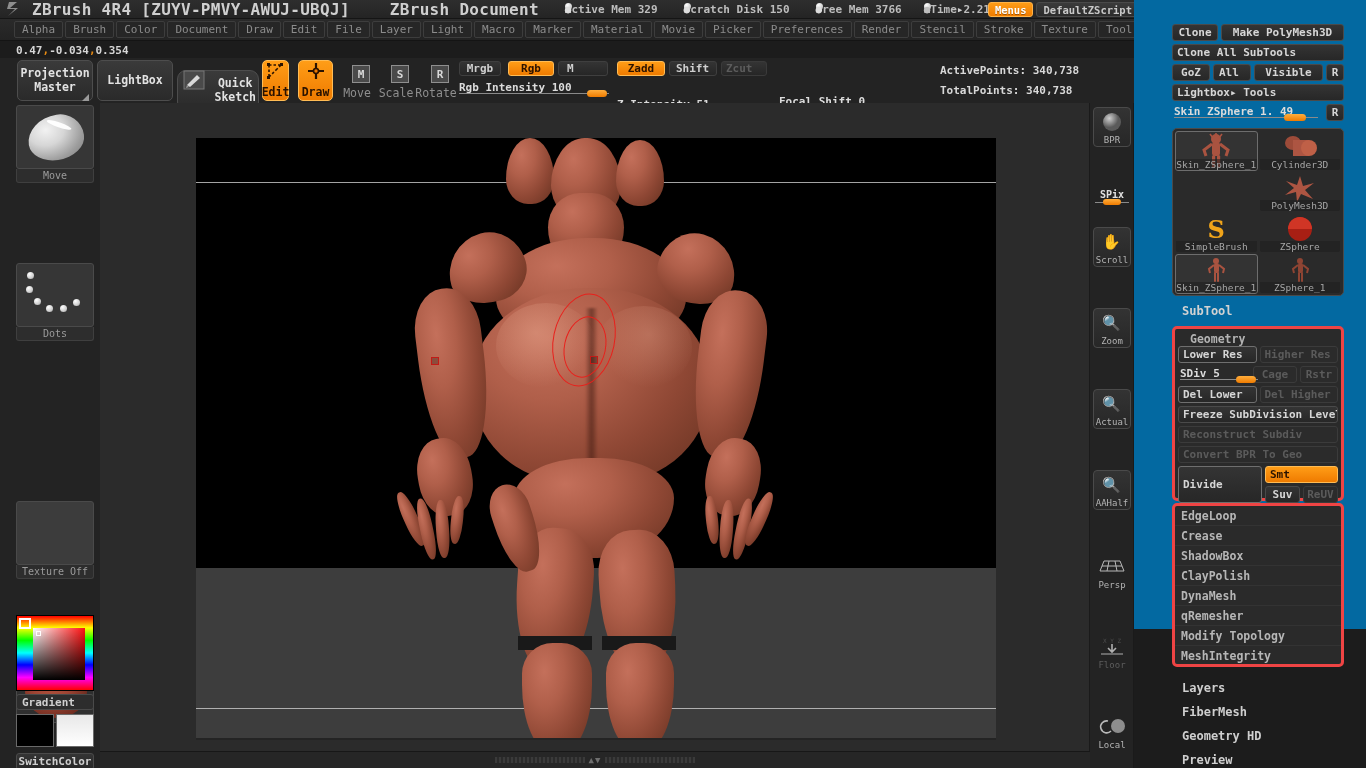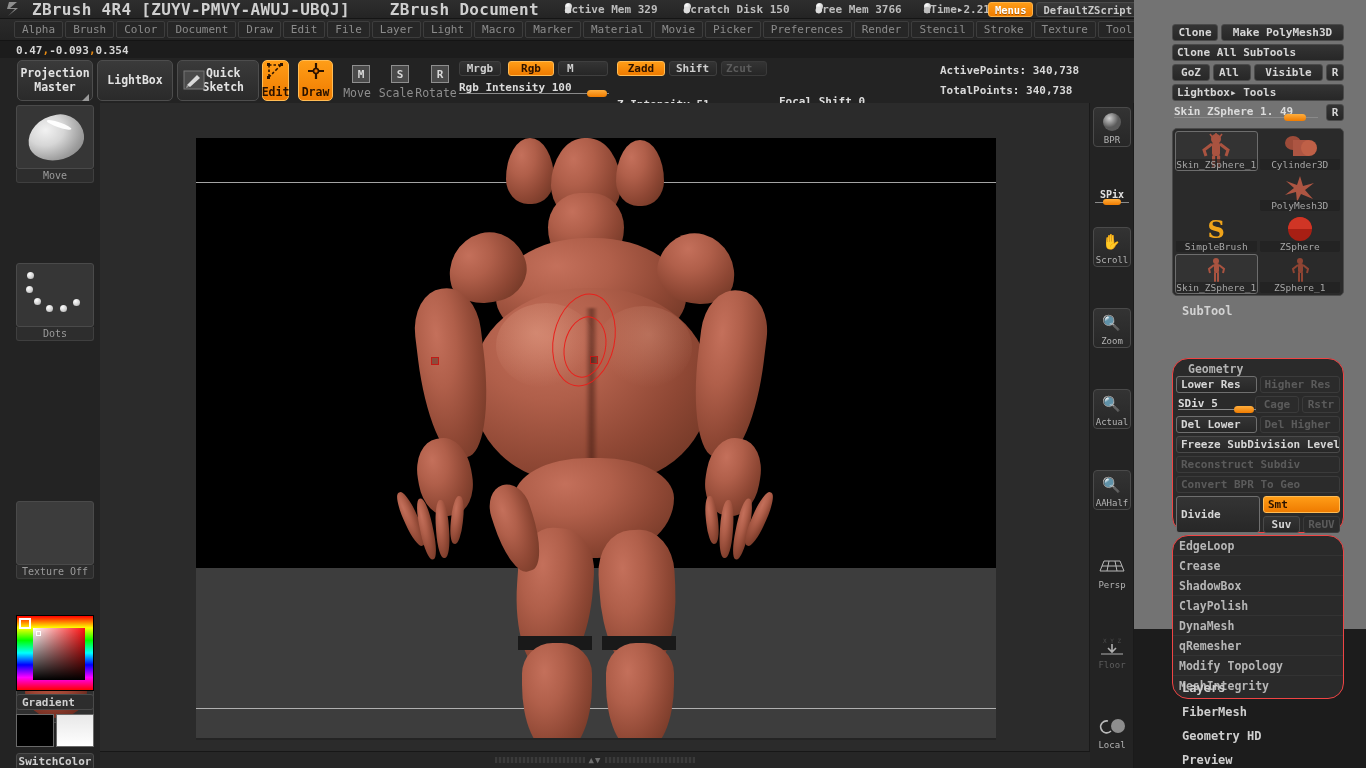--- a/index.html
+++ b/index.html
@@ -209,21 +209,21 @@
   .vbtn .vlbl{ font-size:9px;color:#b4b4b4; line-height:10px;}
   .vbtn .gly{ flex:1; display:flex;align-items:center;justify-content:center; font-size:15px; color:#d3d3d3;}
   .vbtn.dim .vlbl{color:#5d5d5d;}
   .vbtn.dim .gly{color:#4f4f4f;}
   .vsl{ position:relative; width:38px; margin-left:3px; height:18px;}
   .vsl .lbl{ position:absolute;left:0;top:0;width:38px;text-align:center;font-size:10px;font-weight:bold;color:#e0e0e0;}
   .vsl .track{position:absolute;left:2px;top:13px;width:34px;height:1px;background:#8a8a8a;}
   .vsl .knob{position:absolute;left:10px;top:10px;width:18px;height:6px;border-radius:3px;background:linear-gradient(#ffae3d,#ef7b00);}
 
   
-  #righttray{ left:1134px; top:0; width:232px; height:629px; background:#737373;text-decoration:underline; }
+  #righttray{ left:1134px; top:0; width:232px; height:629px; background:#0369a1;text-decoration:underline; }
   #rtpanel{ position:absolute; left:38px; top:24px; width:172px; }
   .rrow{ display:flex; gap:3px; margin-bottom:3px;}
   .rbtn{
     flex:1; height:17px; border:1px solid #4a4a4a; border-radius:3px;
     background:linear-gradient(#343434,#272727);
     color:#d6d6d6; font-size:11px; font-weight:bold;
     display:flex;align-items:center;justify-content:flex-start; padding-left:4px;
     white-space:nowrap; overflow:hidden;
   }
   .rbtn.ctr{justify-content:center;padding-left:0;}
@@ -241,21 +241,21 @@
      display:grid; grid-template-columns:1fr 1fr; grid-template-rows:repeat(4,40px); gap:1px;}
   .tcell{ position:relative; border:1px solid transparent; border-radius:3px; overflow:hidden;}
   .tcell.sel{ border-color:#6d6d6d; background:#333;}
   .tcell .tname{ position:absolute;left:0;bottom:0;width:100%;text-align:center;
     font-size:9.5px;color:#a6a6a6; background:rgba(30,30,30,.55); line-height:11px;
     white-space:nowrap; overflow:hidden;}
   .tcell .art{ position:absolute; left:0; top:0; width:100%; height:100%;
     display:flex;align-items:center;justify-content:center;}
 
   .section-title{ font-size:12px;font-weight:bold;color:#d2d2d2; }
-  .subpanel{ border:1px solid #ef4444;border-radius:16px;background:#2a2a2a;margin-top:32px; }
+  .subpanel{ border:3px solid #ef4444;border-radius:5px;background:#2a2a2a; }
   .listrow{ height:20px; display:flex;align-items:center; padding-left:6px;
     font-size:11.5px; font-weight:bold; color:#b6b6b6;
     border-bottom:1px solid #333; }
   .listrow:last-child{border-bottom:none;}
   .trayname{ font-size:12px;font-weight:bold;color:#cfcfcf; }
 </style>
 </head>
 <body>
 
 <div id="titlebar" class="abs">
@@ -305,29 +305,29 @@
   <div class="menu-item">Stencil</div>
   <div class="menu-item">Stroke</div>
   <div class="menu-item">Texture</div>
   <div class="menu-item">Tool</div>
   <div class="menu-item">Transform</div>
   <div class="menu-item">Zplugin</div>
   <div class="menu-item">Zscript</div>
 </div>
 
 <div id="coordline" class="abs">
-  <span>0.47</span><span class="c">,</span><span>-0.093</span><span class="c">,</span><span>0.354</span>
+  <span>0.47</span><span class="c">,</span><span>-0.034</span><span class="c">,</span><span>0.354</span>
 </div>
 
 <div id="shelf" class="abs">
   <div class="sbtn abs" style="left:17px;top:2px;width:76px;">Projection
 Master</div>
   <div class="abs" style="left:82px;top:36px;width:0;height:0;border-left:7px solid transparent;border-bottom:7px solid #9a9a9a;"></div>
   <div class="sbtn abs" style="left:97px;top:2px;width:76px;">LightBox</div>
-  <div class="sbtn abs" style="left:177px;top:2px;width:82px;justify-content:flex-end;padding-right:14px;">Quick
+  <div class="sbtn abs" style="left:177px;top:12px;width:82px;justify-content:flex-end;padding-right:2px;border-radius:9px;">Quick
 Sketch</div>
   <div class="abs" style="left:183px;top:12px;">
     <svg width="22" height="20" viewBox="0 0 22 20">
         <rect x="1" y="1" width="20" height="18" fill="#4a4a4a" stroke="#777"></rect>
         <path d="M4 15 L14 5 L17 8 L7 17 Z" fill="#d9d9d9"></path>
         <path d="M4 15 L6 17 L3 18 Z" fill="#9a9a9a"></path>
       </svg>
   </div>
 
   <div class="sbtn on abs" style="left:262px;top:2px;width:27px;align-items:flex-end;padding-bottom:1px;">Edit</div>

